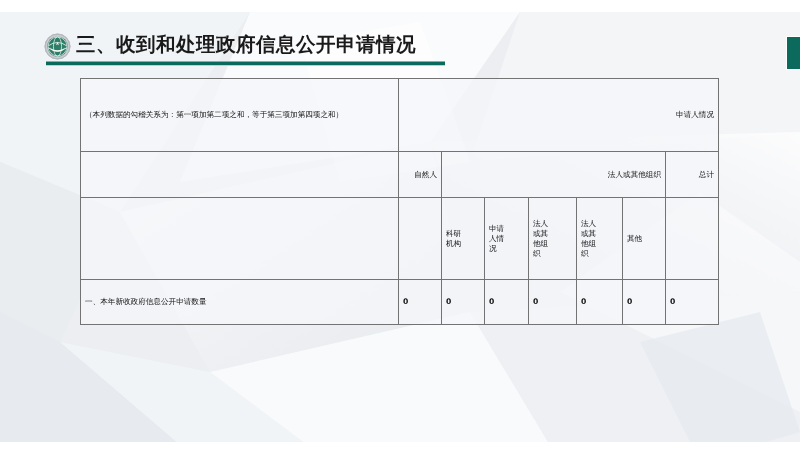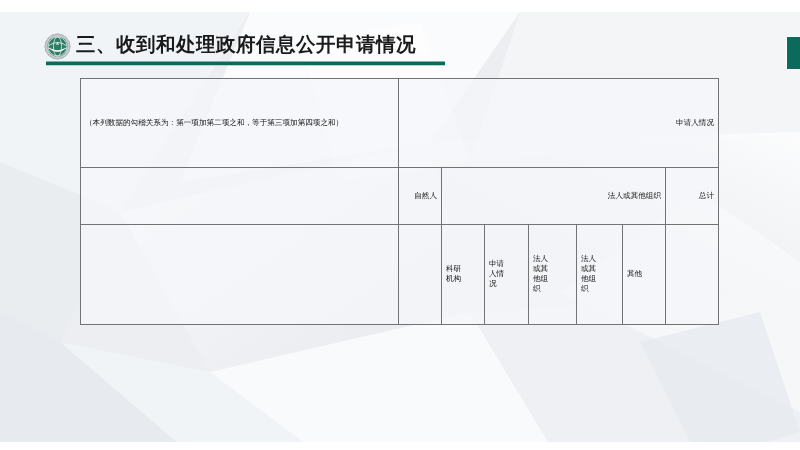--- a/index.html
+++ b/index.html
@@ -249,17 +249,27 @@
         </td>
         <td>
           <span class="sub-label">法人或其他组织</span>
         </td>
         <td>
           <span class="sub-label">其他</span>
         </td>
         <td></td>
       </tr>
 
+      <tr>
+        <td class="rowlabel" style="height:38px">一、本年新收政府信息公开申请数量</td>
+        <td class="numcell">0</td>
+        <td class="numcell">0</td>
+        <td class="numcell">0</td>
+        <td class="numcell">0</td>
+        <td class="numcell">0</td>
+        <td class="numcell">0</td>
+        <td class="total-num">0</td>
+      </tr>
 
     </tbody>
   </table>
 
 </div>
 
 </body></html>

